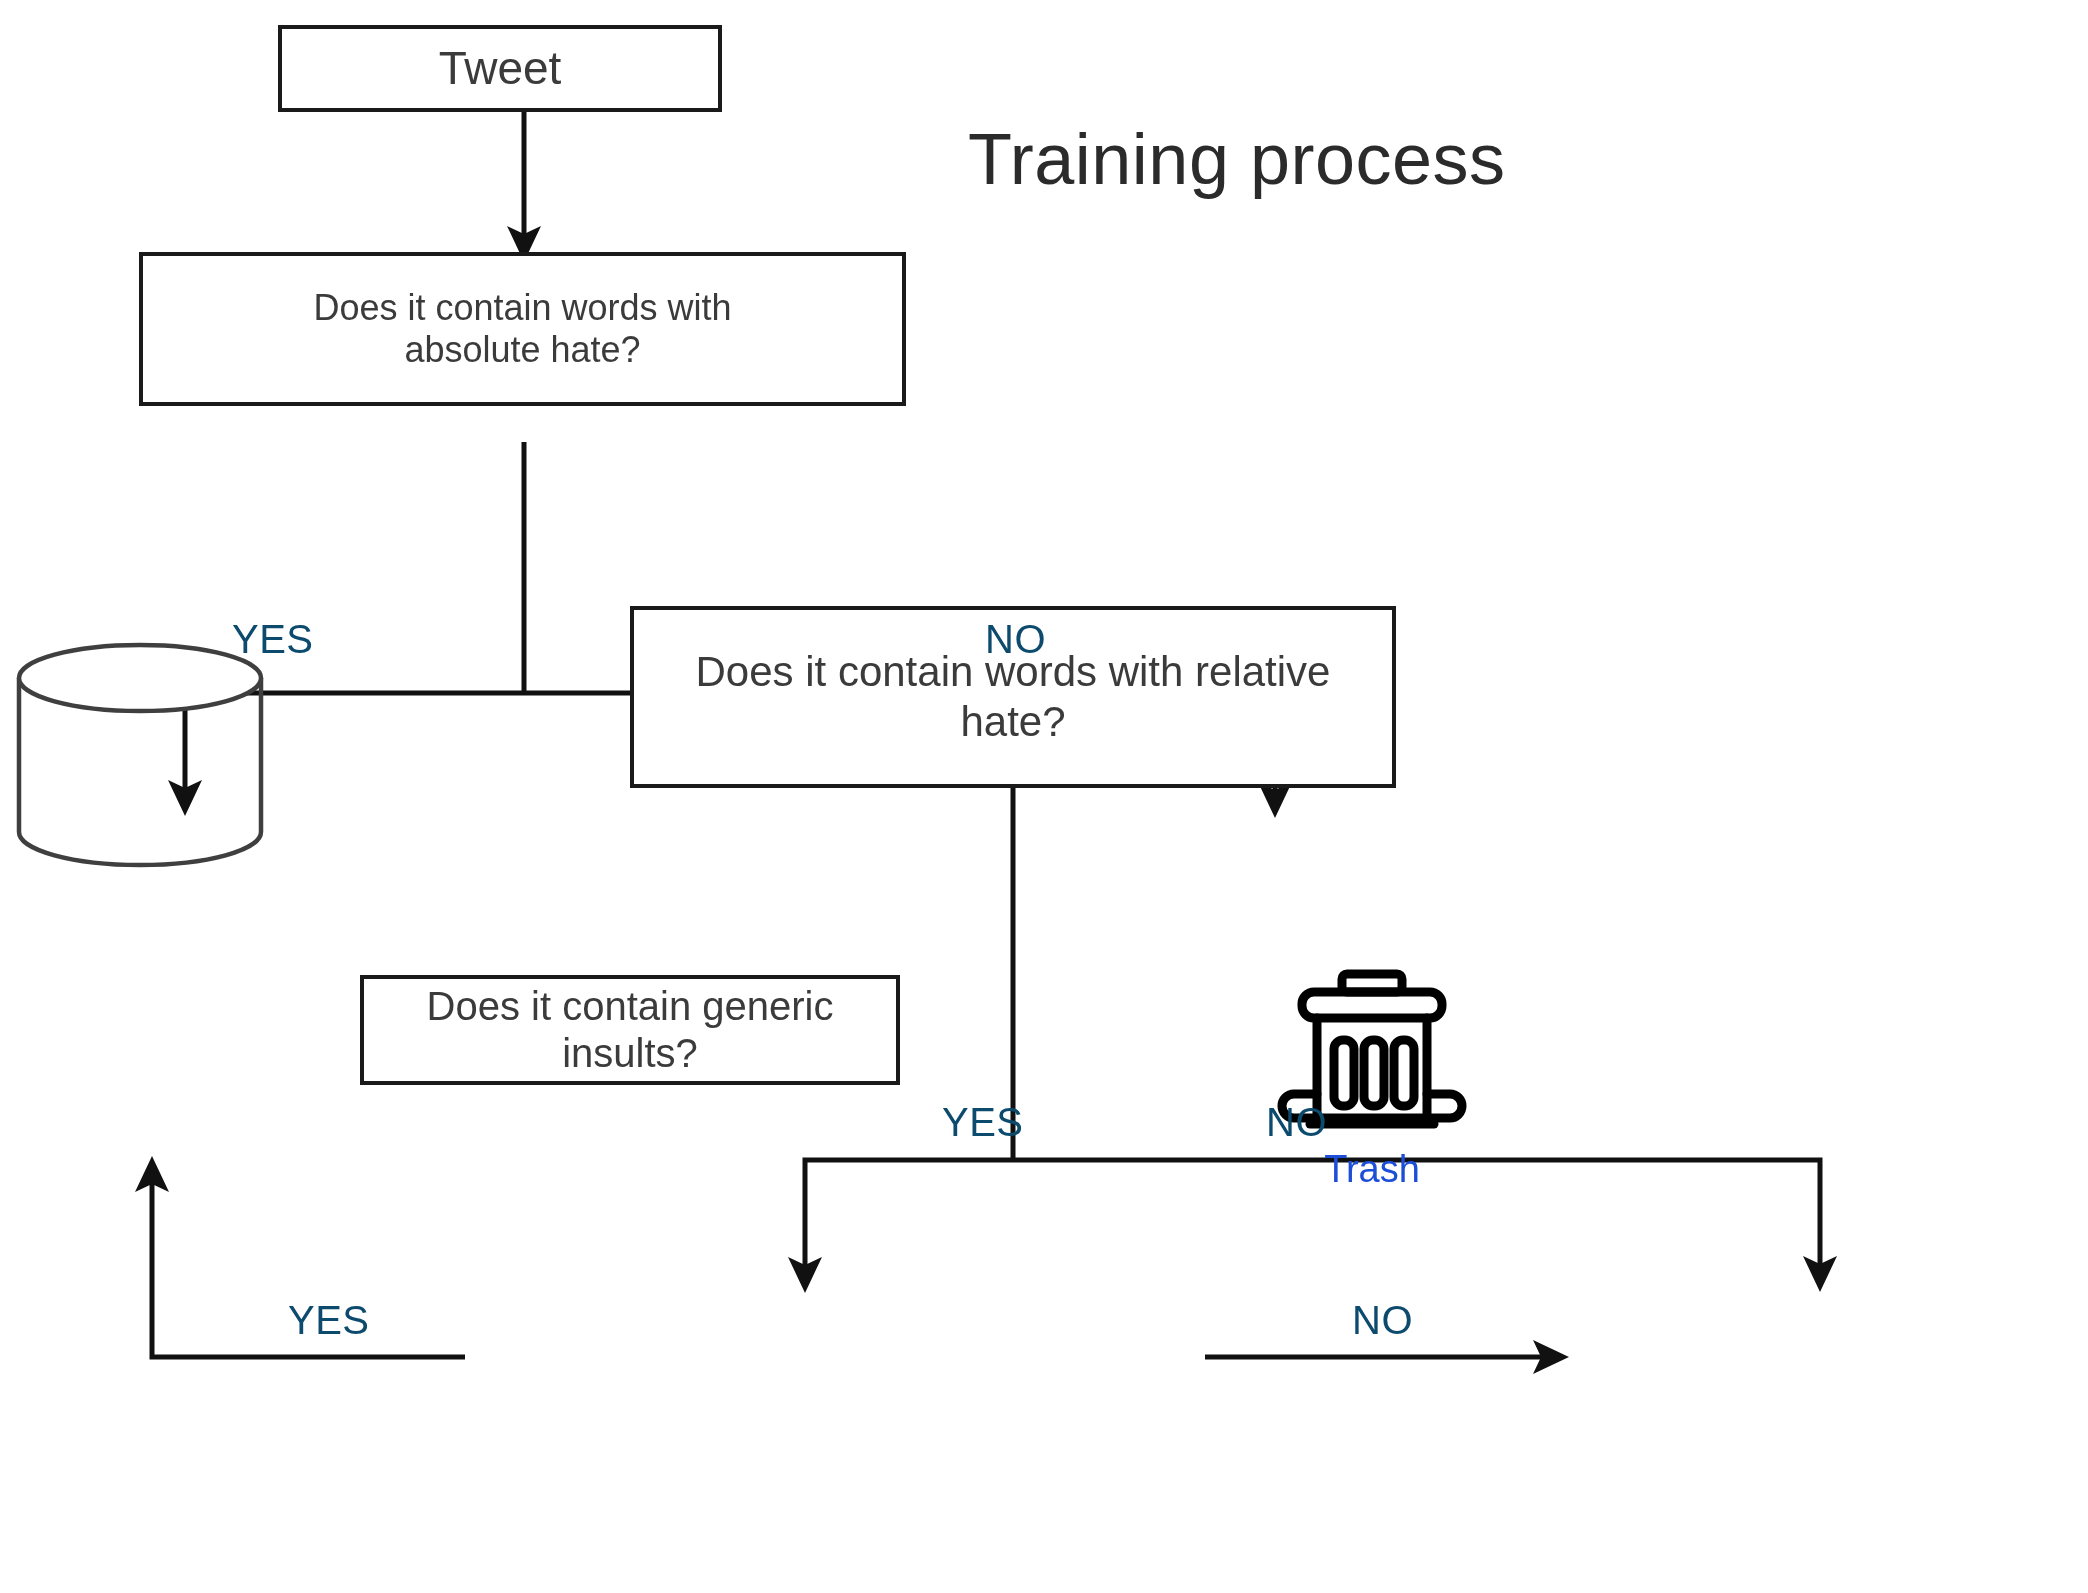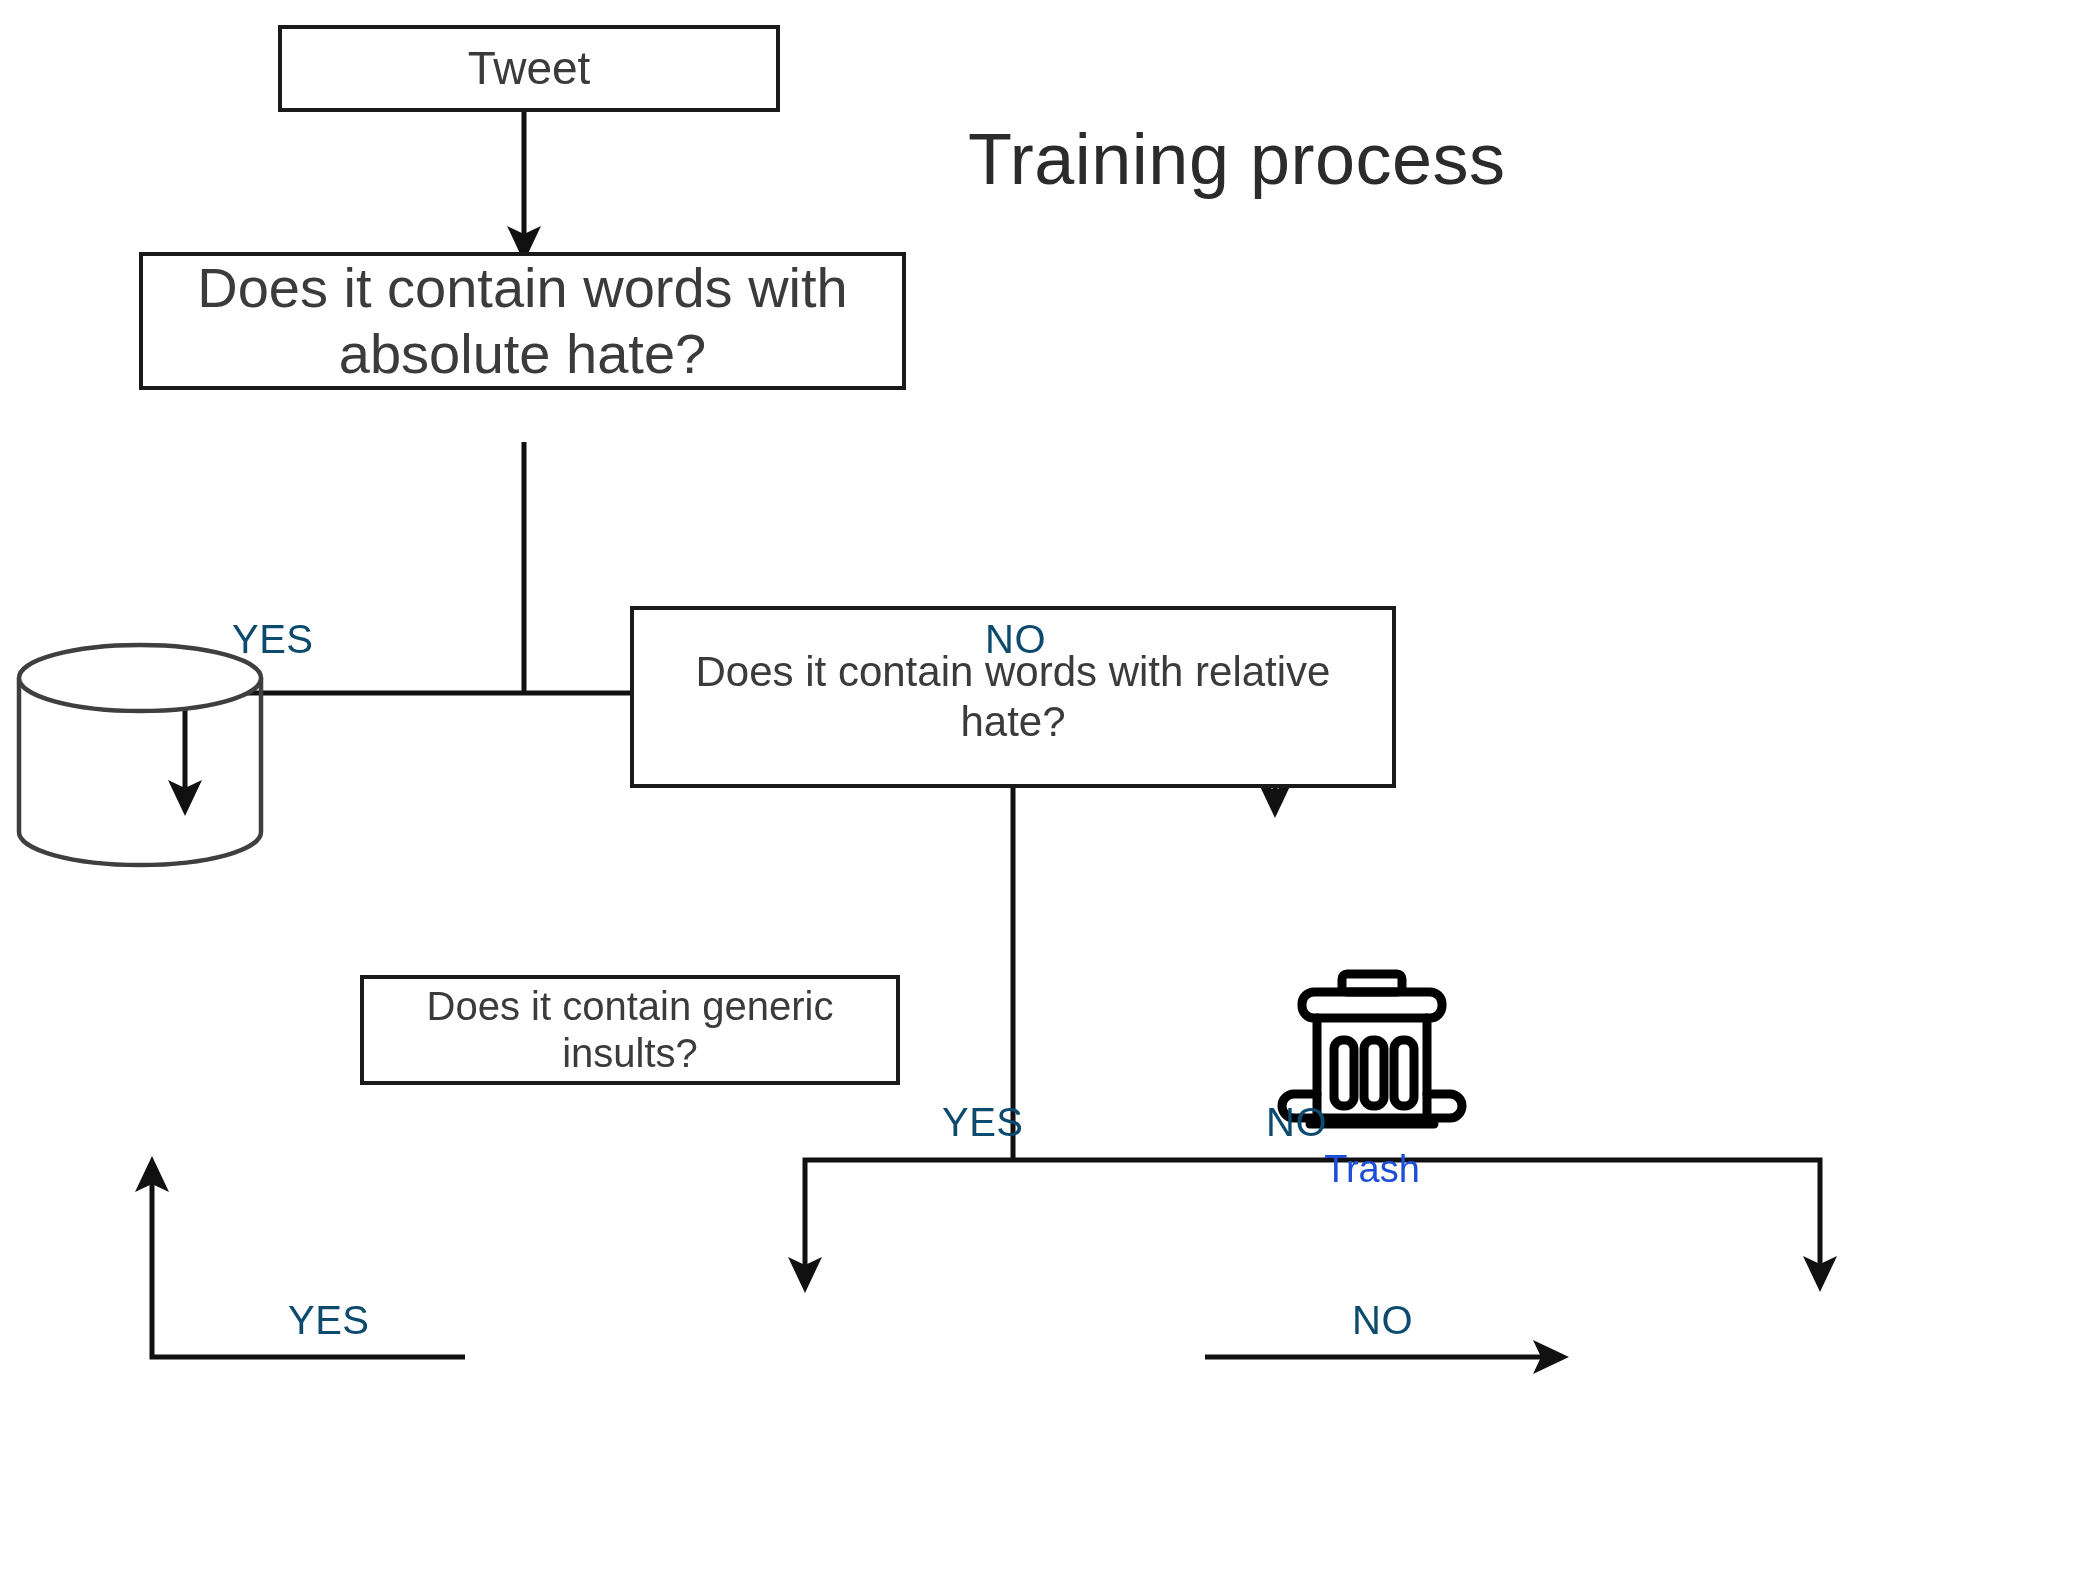--- a/index.html
+++ b/index.html
@@ -34,26 +34,26 @@
     text-align: center;
     color: #3b3b3b;
     line-height: 1.18;
   }
   .node-text {
     display: block;
     padding: 0 14px;
     white-space: pre-line;
   }
   #node-tweet {
-    left: 278px; top: 25px; width: 502px; height: 87px;
+    left: 278px; top: 25px; width: 444px; height: 87px;
     font-size: 46px;
   }
   #node-absolute-hate {
-    left: 139px; top: 252px; width: 767px; height: 138px;
-    font-size: 56px;
+    left: 139px; top: 252px; width: 767px; height: 154px;
+    font-size: 36px;
     align-items: center;
   }
   #node-relative-hate {
     left: 630px; top: 606px; width: 766px; height: 182px;
     font-size: 42px;
   }
   #node-generic-insults {
     left: 360px; top: 975px; width: 540px; height: 110px;
     font-size: 40px;
   }

